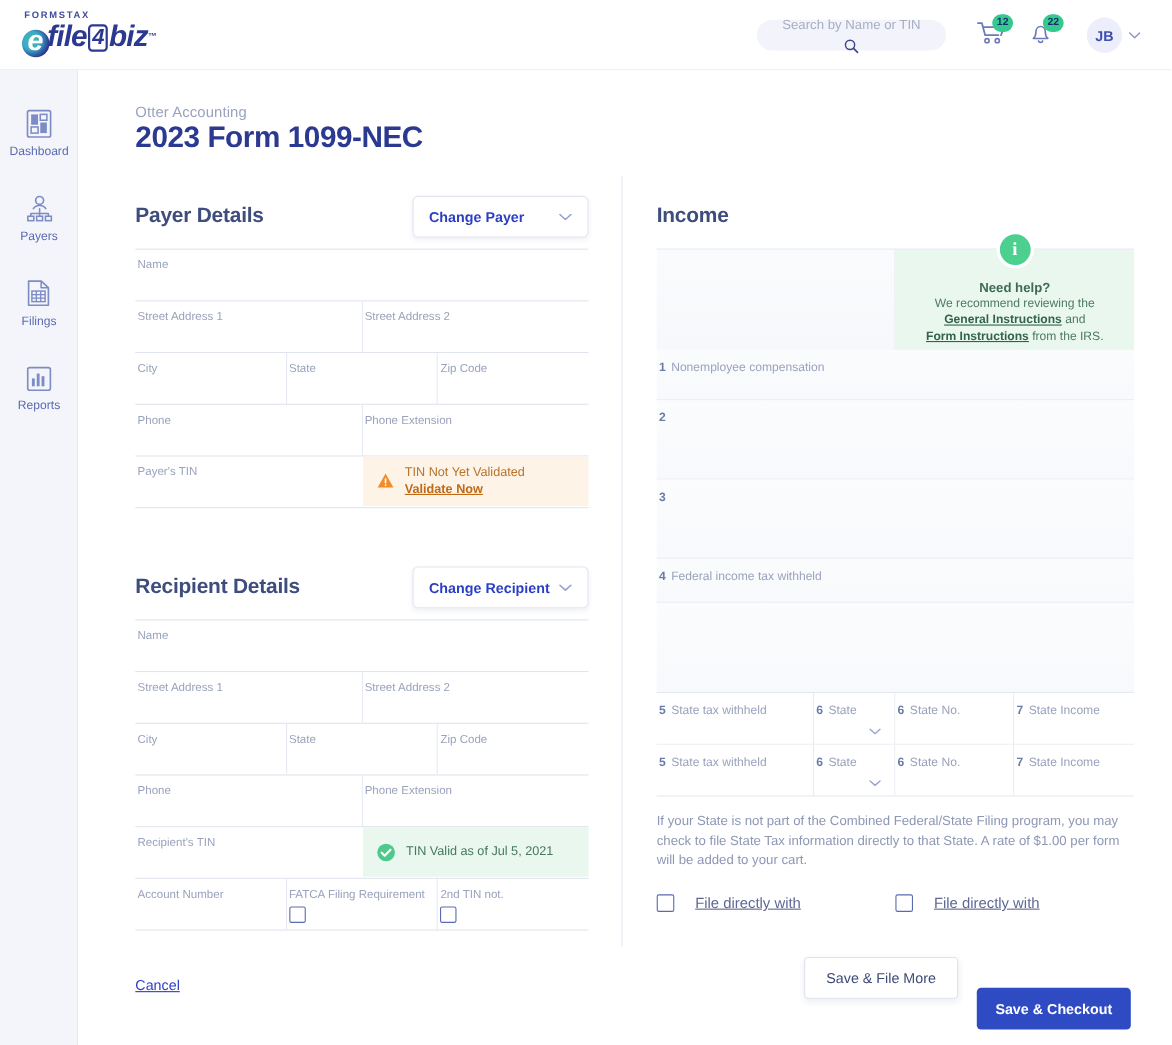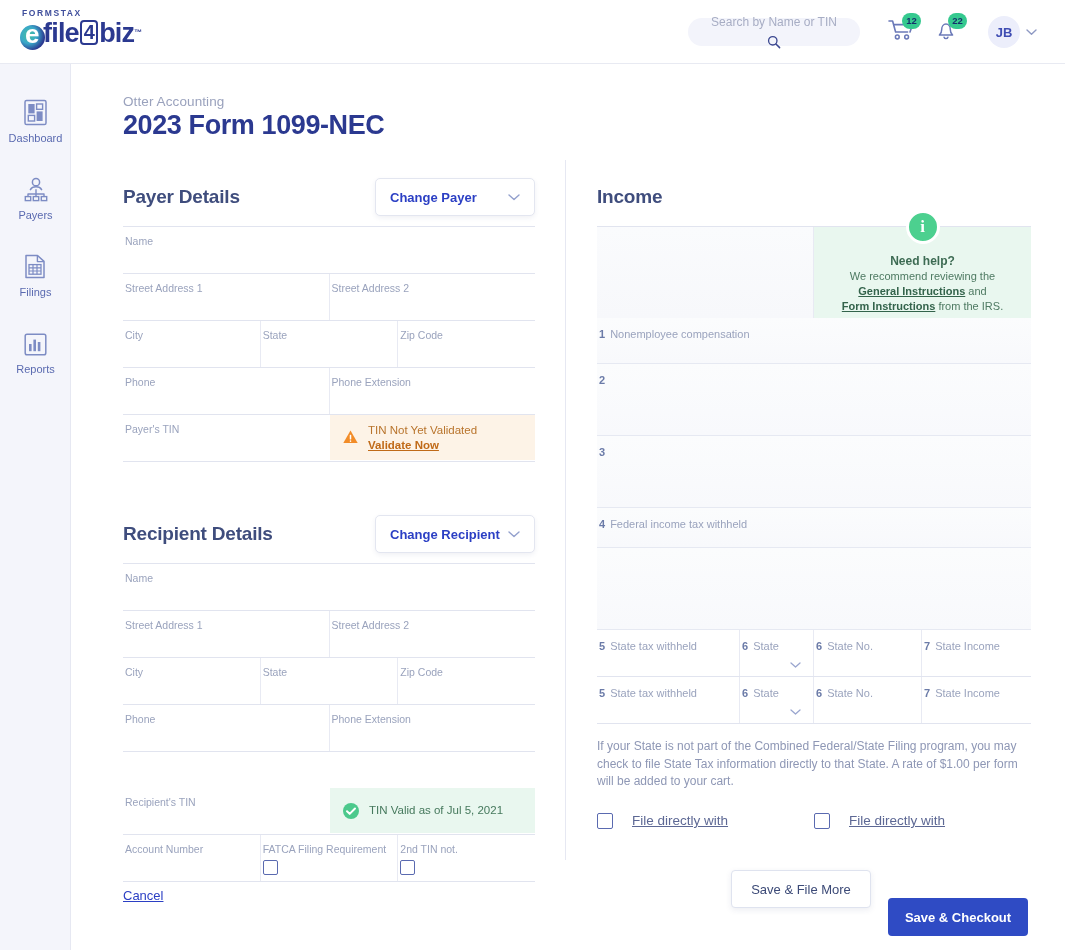--- a/index.html
+++ b/index.html
@@ -17,22 +17,22 @@
     position:absolute; top:0; left:0; width:1065px; height:64px;
     background:#ffffff; border-bottom:1px solid #e8eaf2;
     display:flex; align-items:center;
   }
   .brand { position:absolute; left:20px; top:8px; width:180px; }
   .brand-sup {
     font-size:8.5px; letter-spacing:1.6px; font-weight:700;
     color:#3f4e9c; margin-left:2px; line-height:10px;
   }
   .brand-logo {
-    display:flex; align-items:center; font-size:27px; font-weight:800;
-    color:#2b3990; letter-spacing:-0.8px; line-height:30px;
+    display:flex; align-items:flex-end; font-size:27px; font-weight:800;
+    color:#2b3990; letter-spacing:-0.8px; line-height:30px;font-style:italic;
   }
   .brand-e {
     display:inline-block; width:25px; height:25px; border-radius:50%;
     background: radial-gradient(circle at 35% 40%, #45c0a0 0%, #3aa8c9 38%, #2b3990 72%);
     position:relative; margin-right:-2px; top:4px;
   }
   .brand-e::after {
     content:"e"; position:absolute; left:5px; top:-6px;
     font-size:26px; font-weight:800; color:#fff;
   }
@@ -414,21 +414,21 @@
         </div>
         <div class="frow">
           <div class="fcell">
             <div class="flabel">Phone</div>
           </div>
           <div class="fcell">
             <div class="flabel">Phone Extension</div>
           </div>
         </div>
         <div class="frow">
-          <div class="fcell" style="border-right:none;margin-top:36px;">
+          <div class="fcell" style="border-right:none;">
             <div class="flabel">Recipient's TIN</div>
             <div class="pill ok">
               <svg class="ico-ok" viewBox="0 0 18 18">
                 <circle cx="9" cy="9" r="8" fill="#4cc98c"></circle>
                 <path d="M5 9.2l2.7 2.7L13 6.5" fill="none" stroke="#fff" stroke-width="2" stroke-linecap="round" stroke-linejoin="round"></path>
               </svg>
               <div class="pill-txt">TIN Valid as of Jul 5, 2021</div>
             </div>
           </div>
         </div>

